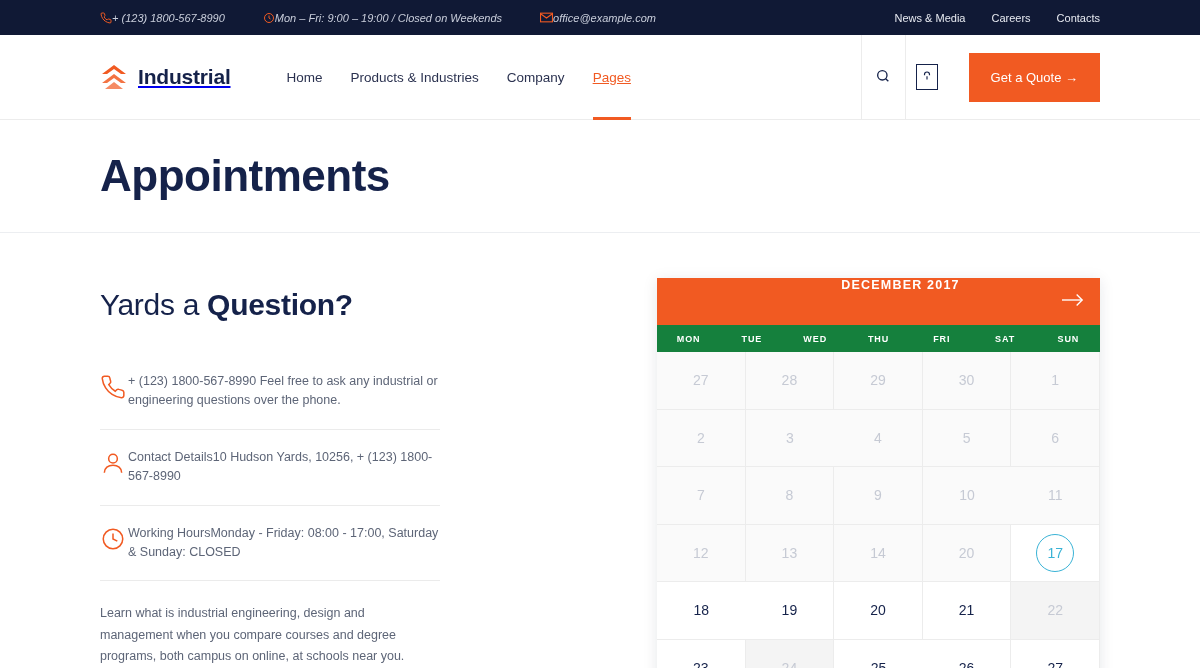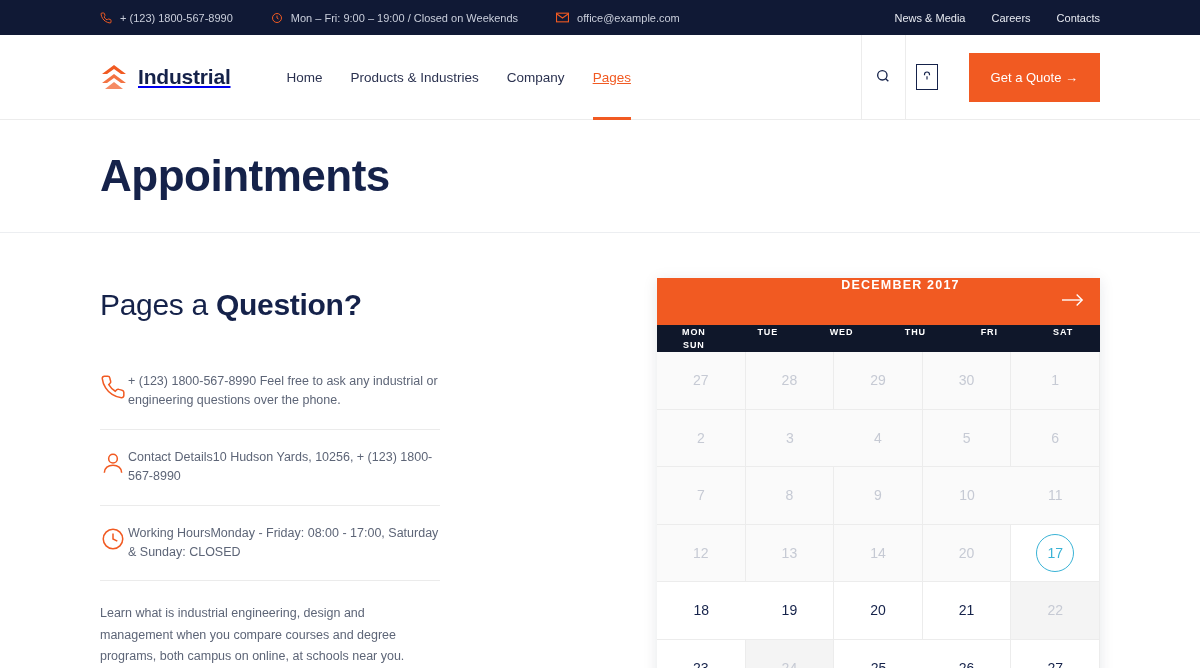--- a/index.html
+++ b/index.html
@@ -22,23 +22,23 @@
   .topbar-inner {
     width: 1000px;
     margin: 0 auto;
     display: flex;
     align-items: center;
     height: 100%;
   }
   .tb-item {
     display: flex;
     align-items: flex-start;
-    gap: 8px;
     margin-right: 38px;
     white-space: nowrap;
+    font-style: italic;
   }
   .tb-item svg { display: block; }
   .tb-right {
     margin-left: auto;
     display: flex;
     align-items: center;
     gap: 26px;
   }
   .tb-link { color: #e7eaf1; text-decoration: none; font-size: 11px; }
 
@@ -205,23 +205,23 @@
     font-weight: bold;
   }
   .cal-next {
     position: absolute;
     right: 16px;
     top: 0; bottom: 0;
     display: flex; align-items: center;
     background: none; border: none; color: #fff; cursor: pointer;
   }
   .cal-dow {
-    background: #0f172a;
+    background: #15803d;
     display: grid;
-    grid-template-columns: repeat(6, 1fr);
+    grid-template-columns: repeat(7, 1fr);
     height: 27px;
   }
   .cal-dow div {
     color: #fff;
     font-size: 9px;
     letter-spacing: 0.9px;
     display: flex;
     align-items: center;
     justify-content: center;
     font-weight: bold;
@@ -339,21 +339,21 @@
 <div class="page-hero">
   <div class="page-hero-inner">
     <h1 class="page-title">Appointments</h1>
   </div>
 </div>
 
 <div class="main">
 
   <div class="left-col">
     <h2 class="section-title">
-      <span>Pages a </span><b>Question?</b>
+      <span>Yards a </span><b>Question?</b>
     </h2>
 
     <div class="info-row">
       <span class="info-icon">
         <svg width="26" height="26" viewBox="0 0 24 24" fill="none" stroke="#f15a22" stroke-width="1.4">
           <path d="M22 16.9v3a2 2 0 0 1-2.2 2 19.8 19.8 0 0 1-8.6-3.1 19.5 19.5 0 0 1-6-6A19.8 19.8 0 0 1 2.1 4.2 2 2 0 0 1 4.1 2h3a2 2 0 0 1 2 1.7c.1 1 .4 1.9.7 2.8a2 2 0 0 1-.5 2.1L8.1 9.9a16 16 0 0 0 6 6l1.3-1.3a2 2 0 0 1 2.1-.4c.9.3 1.8.6 2.8.7a2 2 0 0 1 1.7 2z"></path>
         </svg>
       </span>
       <div class="info-text">+ (123) 1800-567-8990 Feel free to ask any industrial or engineering questions over the phone.</div>
     </div>

